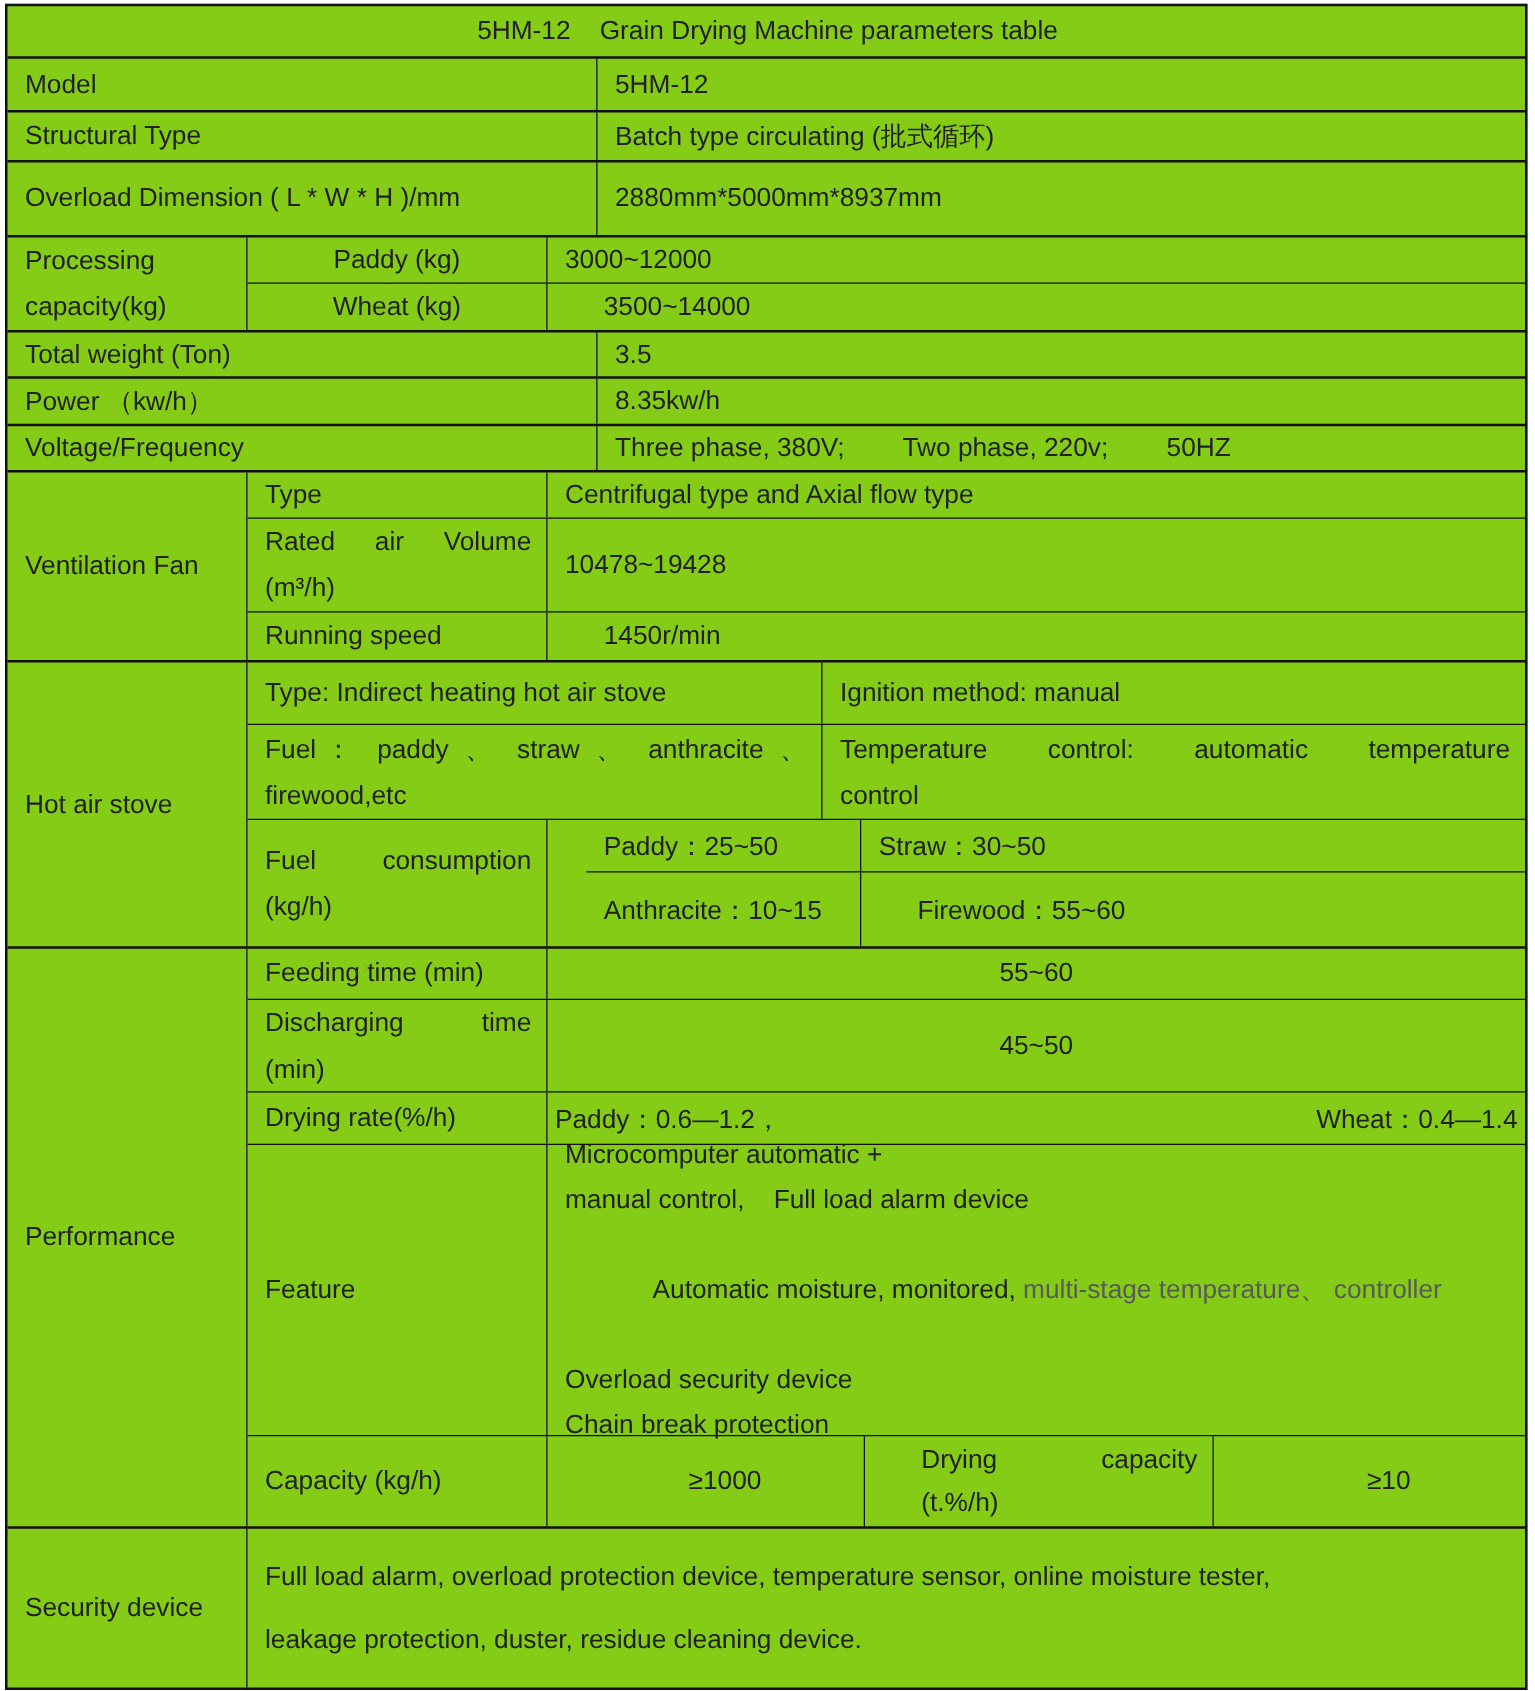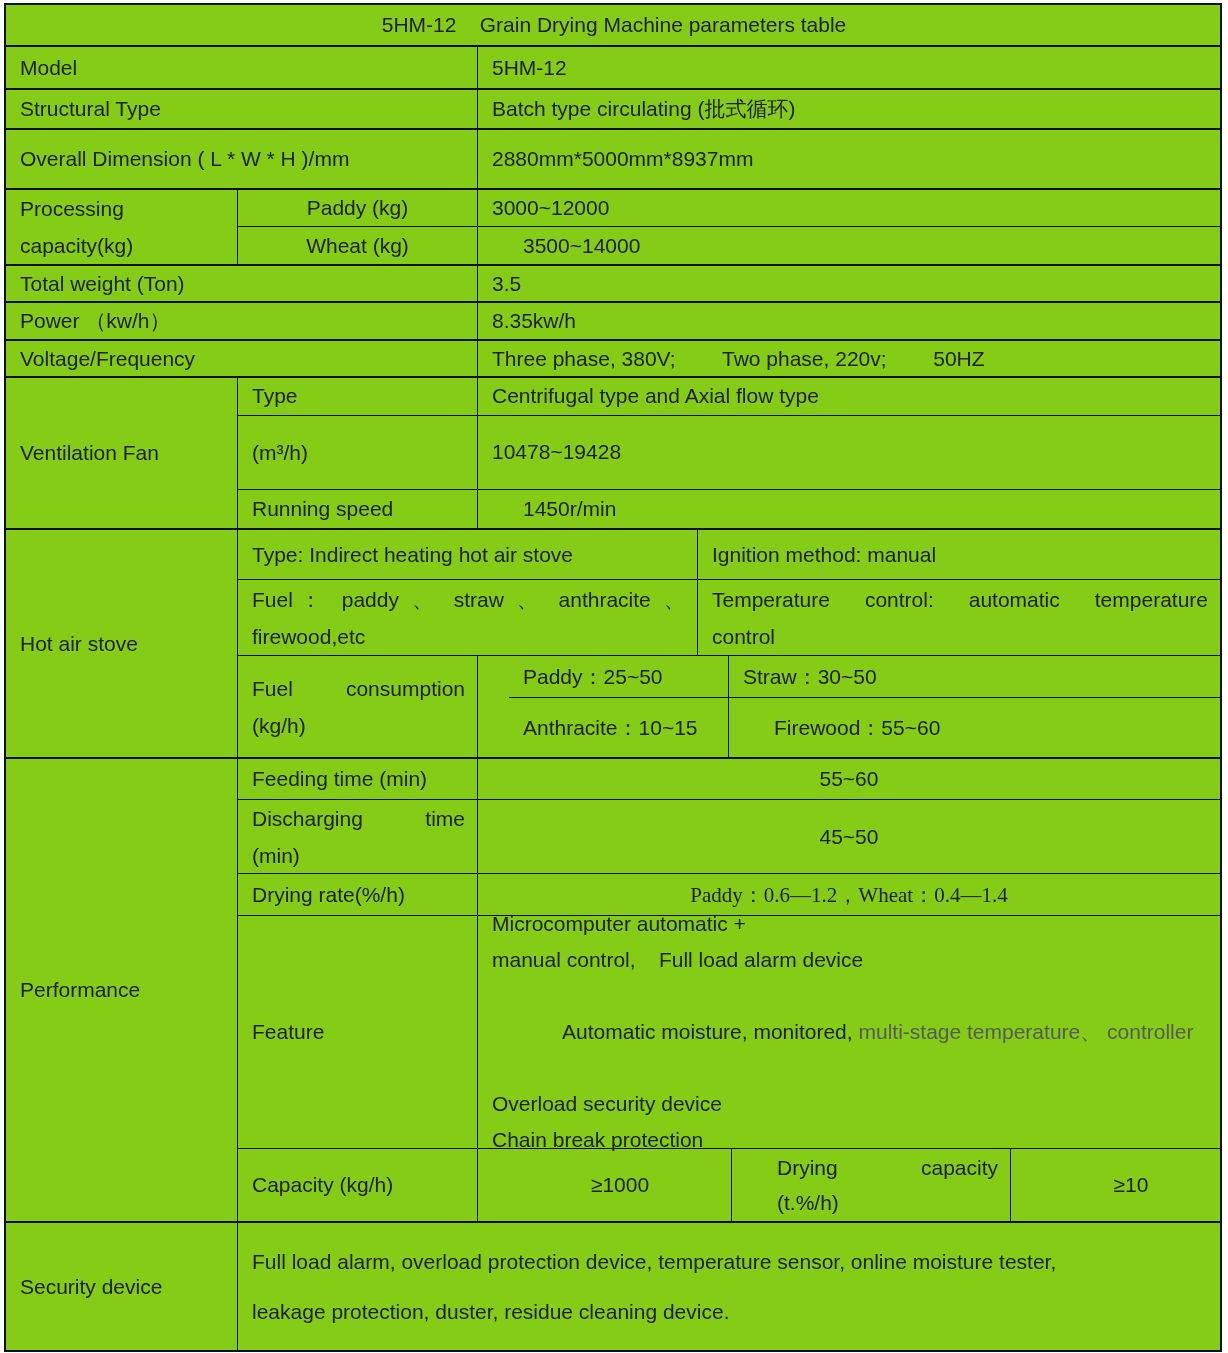--- a/index.html
+++ b/index.html
@@ -22,37 +22,37 @@
   .srow:last-child{border-bottom:none;gap:31px;}
   .seccol{flex:1;display:flex;flex-direction:column;min-width:0;}
   .cell{
     display:flex;
     align-items:center;
     padding:0 12px 0 14px;
     min-width:0;
     white-space:pre-wrap;
   }
   .br{border-right:1px solid #111;}
-  .cA{width:232px;flex:none;}          
+  .cA{width:192px;flex:none;}          
   .cAB{width:472px;flex:none;}         
   .cB{width:240px;flex:none;}          
   .cS{width:460px;flex:none;}          
   .cF{width:220px;flex:none;}          
   .cC1{width:223px;flex:none;}         
   .cC2{width:248px;flex:none;}         
   .val{flex:1;}
   .ctr{justify-content:center;text-align:center;padding:0 6px;}
   .title-cell{justify-content:center;text-align:center;width:100%;}
   .lines{flex-direction:column;justify-content:center;align-items:stretch;}
   .line{display:block;width:100%;line-height:37px;white-space:pre-wrap;}
   .just{text-align:justify;text-align-last:justify;}
   .feature .line{line-height:36px;}
   .secline{line-height:50px;}
   .tight .line{line-height:35px;}
-  .around{justify-content:center;padding:0 6px;font-family:Liberation Serif, serif;}
+  .around{justify-content:space-between;padding:0 6px;}
   .gray{color:#595959;}
 </style>
 </head>
 <body>
 
 <div class="table">
 
   <div class="trow" style="height:42px">
     <div class="cell title-cell">5HM-12    Grain Drying Machine parameters table</div>
   </div>
@@ -61,21 +61,21 @@
     <div class="cell cAB br">Model</div>
     <div class="cell val">5HM-12</div>
   </div>
 
   <div class="trow" style="height:40px">
     <div class="cell cAB br">Structural Type</div>
     <div class="cell val">Batch type circulating (批式循环)</div>
   </div>
 
   <div class="trow" style="height:60px">
-    <div class="cell cAB br">Overall Dimension ( L * W * H )/mm</div>
+    <div class="cell cAB br">Overload Dimension ( L * W * H )/mm</div>
     <div class="cell val">2880mm*5000mm*8937mm</div>
   </div>
 
   <div class="trow" style="height:76px">
     <div class="cell cA br lines">
       <div class="line">Processing</div>
       <div class="line">capacity(kg)</div>
     </div>
     <div class="seccol">
       <div class="srow" style="height:38px">
@@ -106,20 +106,21 @@
 
   <div class="trow" style="height:152px">
     <div class="cell cA br">Ventilation Fan</div>
     <div class="seccol">
       <div class="srow" style="height:38px">
         <div class="cell cB br">Type</div>
         <div class="cell val">Centrifugal type and Axial flow type</div>
       </div>
       <div class="srow" style="height:75px">
         <div class="cell cB br lines">
+          <div class="line just">Rated air Volume</div>
           <div class="line">(m³/h)</div>
         </div>
         <div class="cell val">10478~19428</div>
       </div>
       <div class="srow" style="height:39px">
         <div class="cell cB br">Running speed</div>
         <div class="cell val">1450r/min</div>
       </div>
     </div>
   </div>

